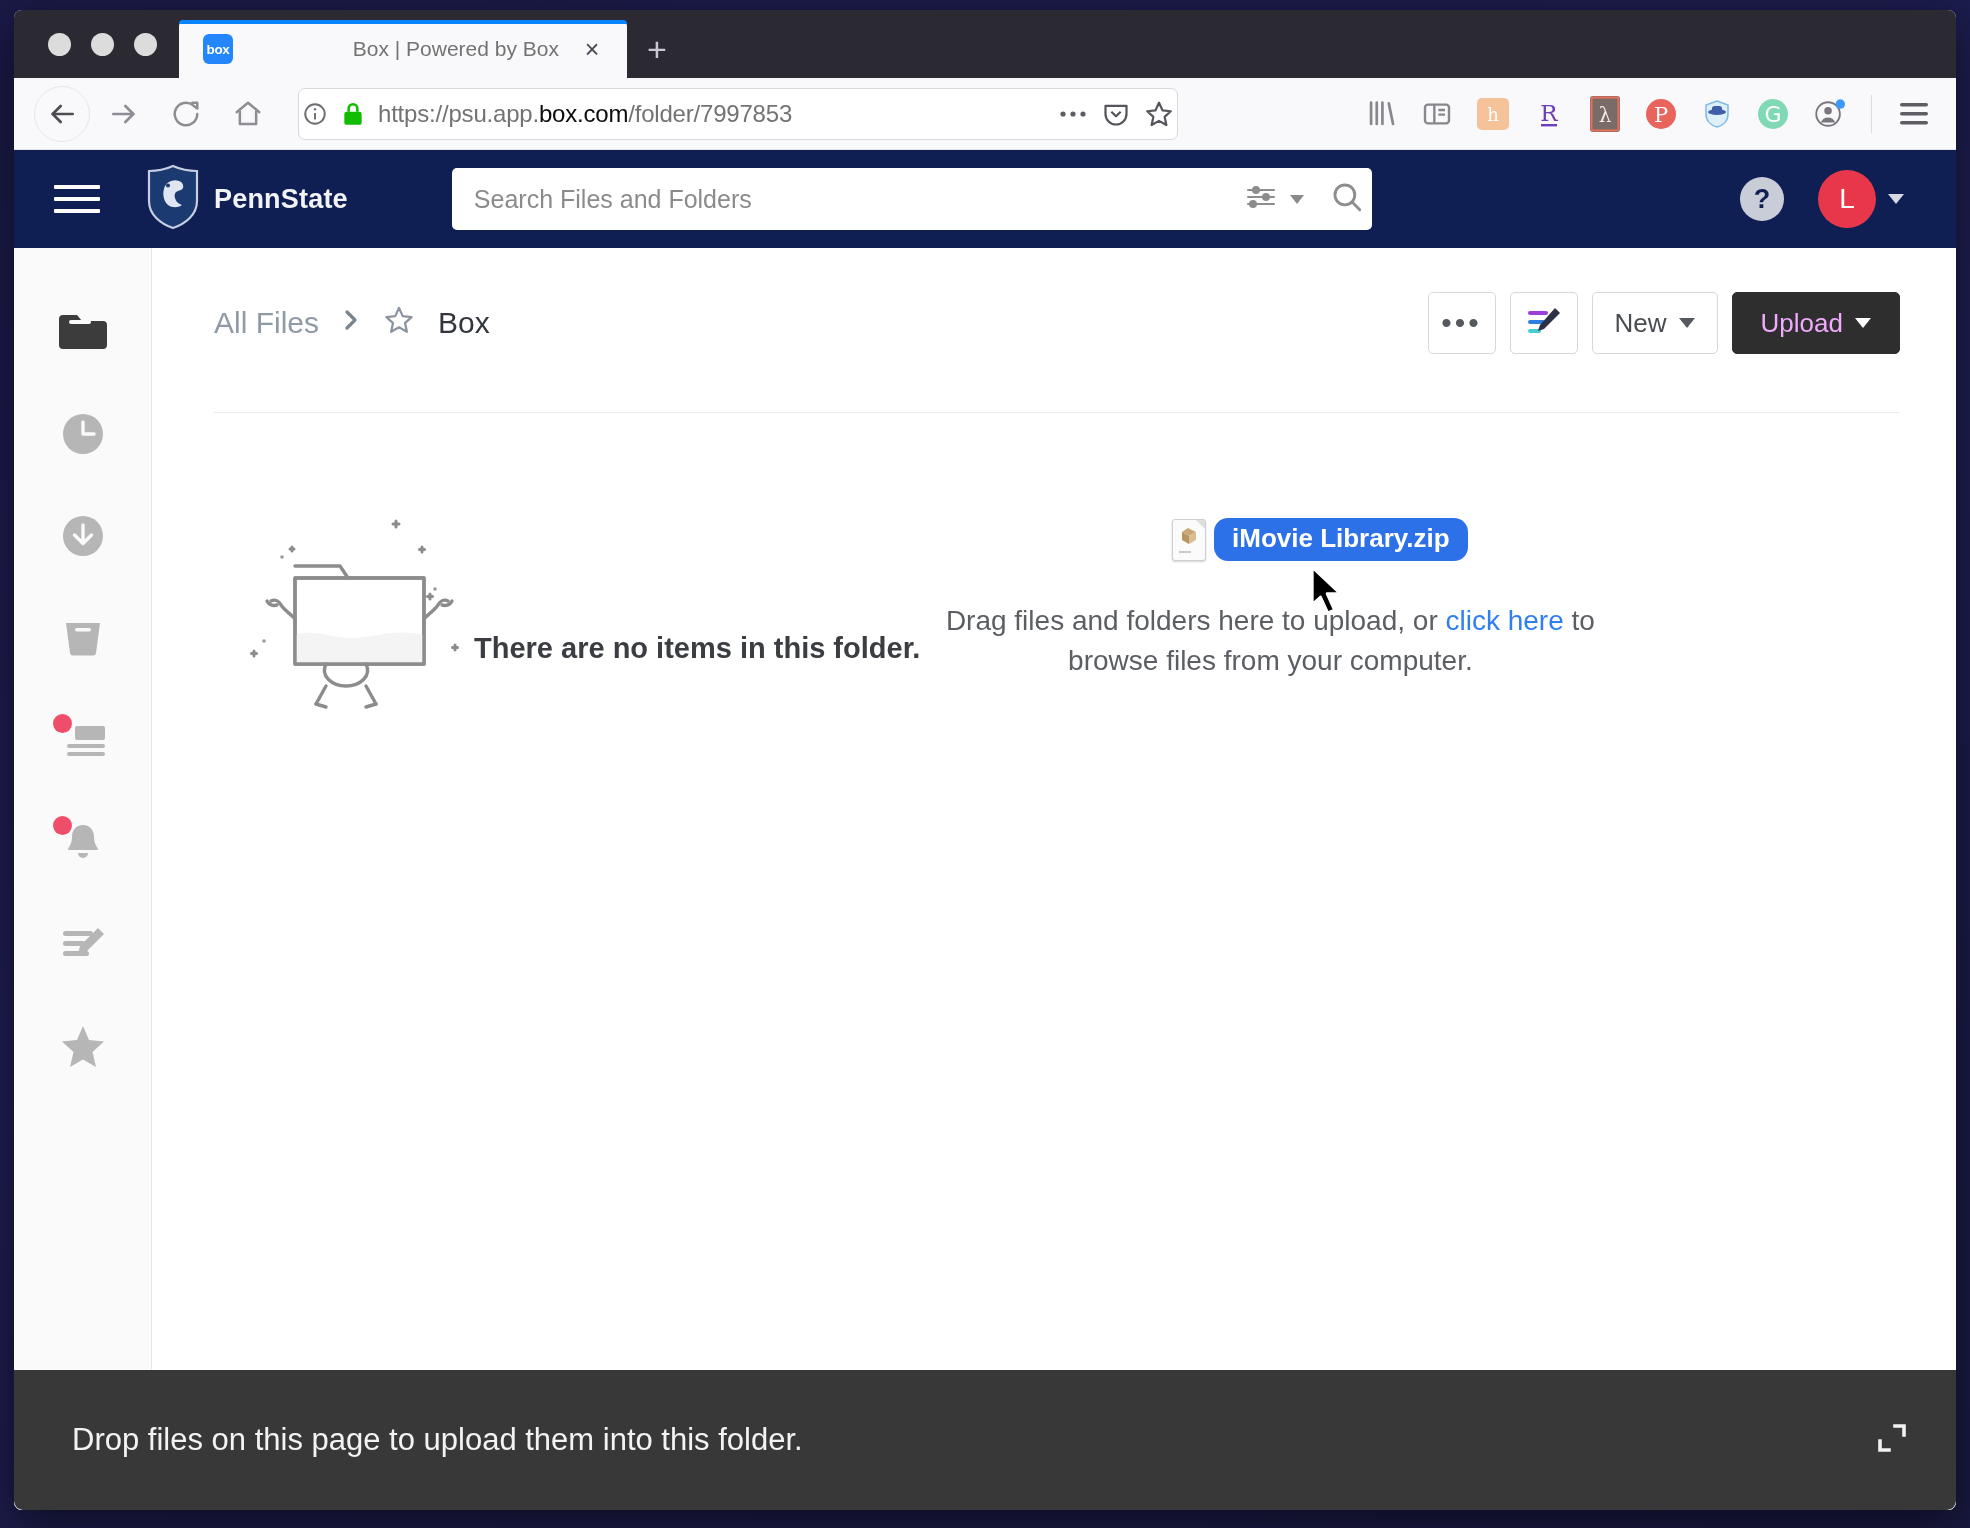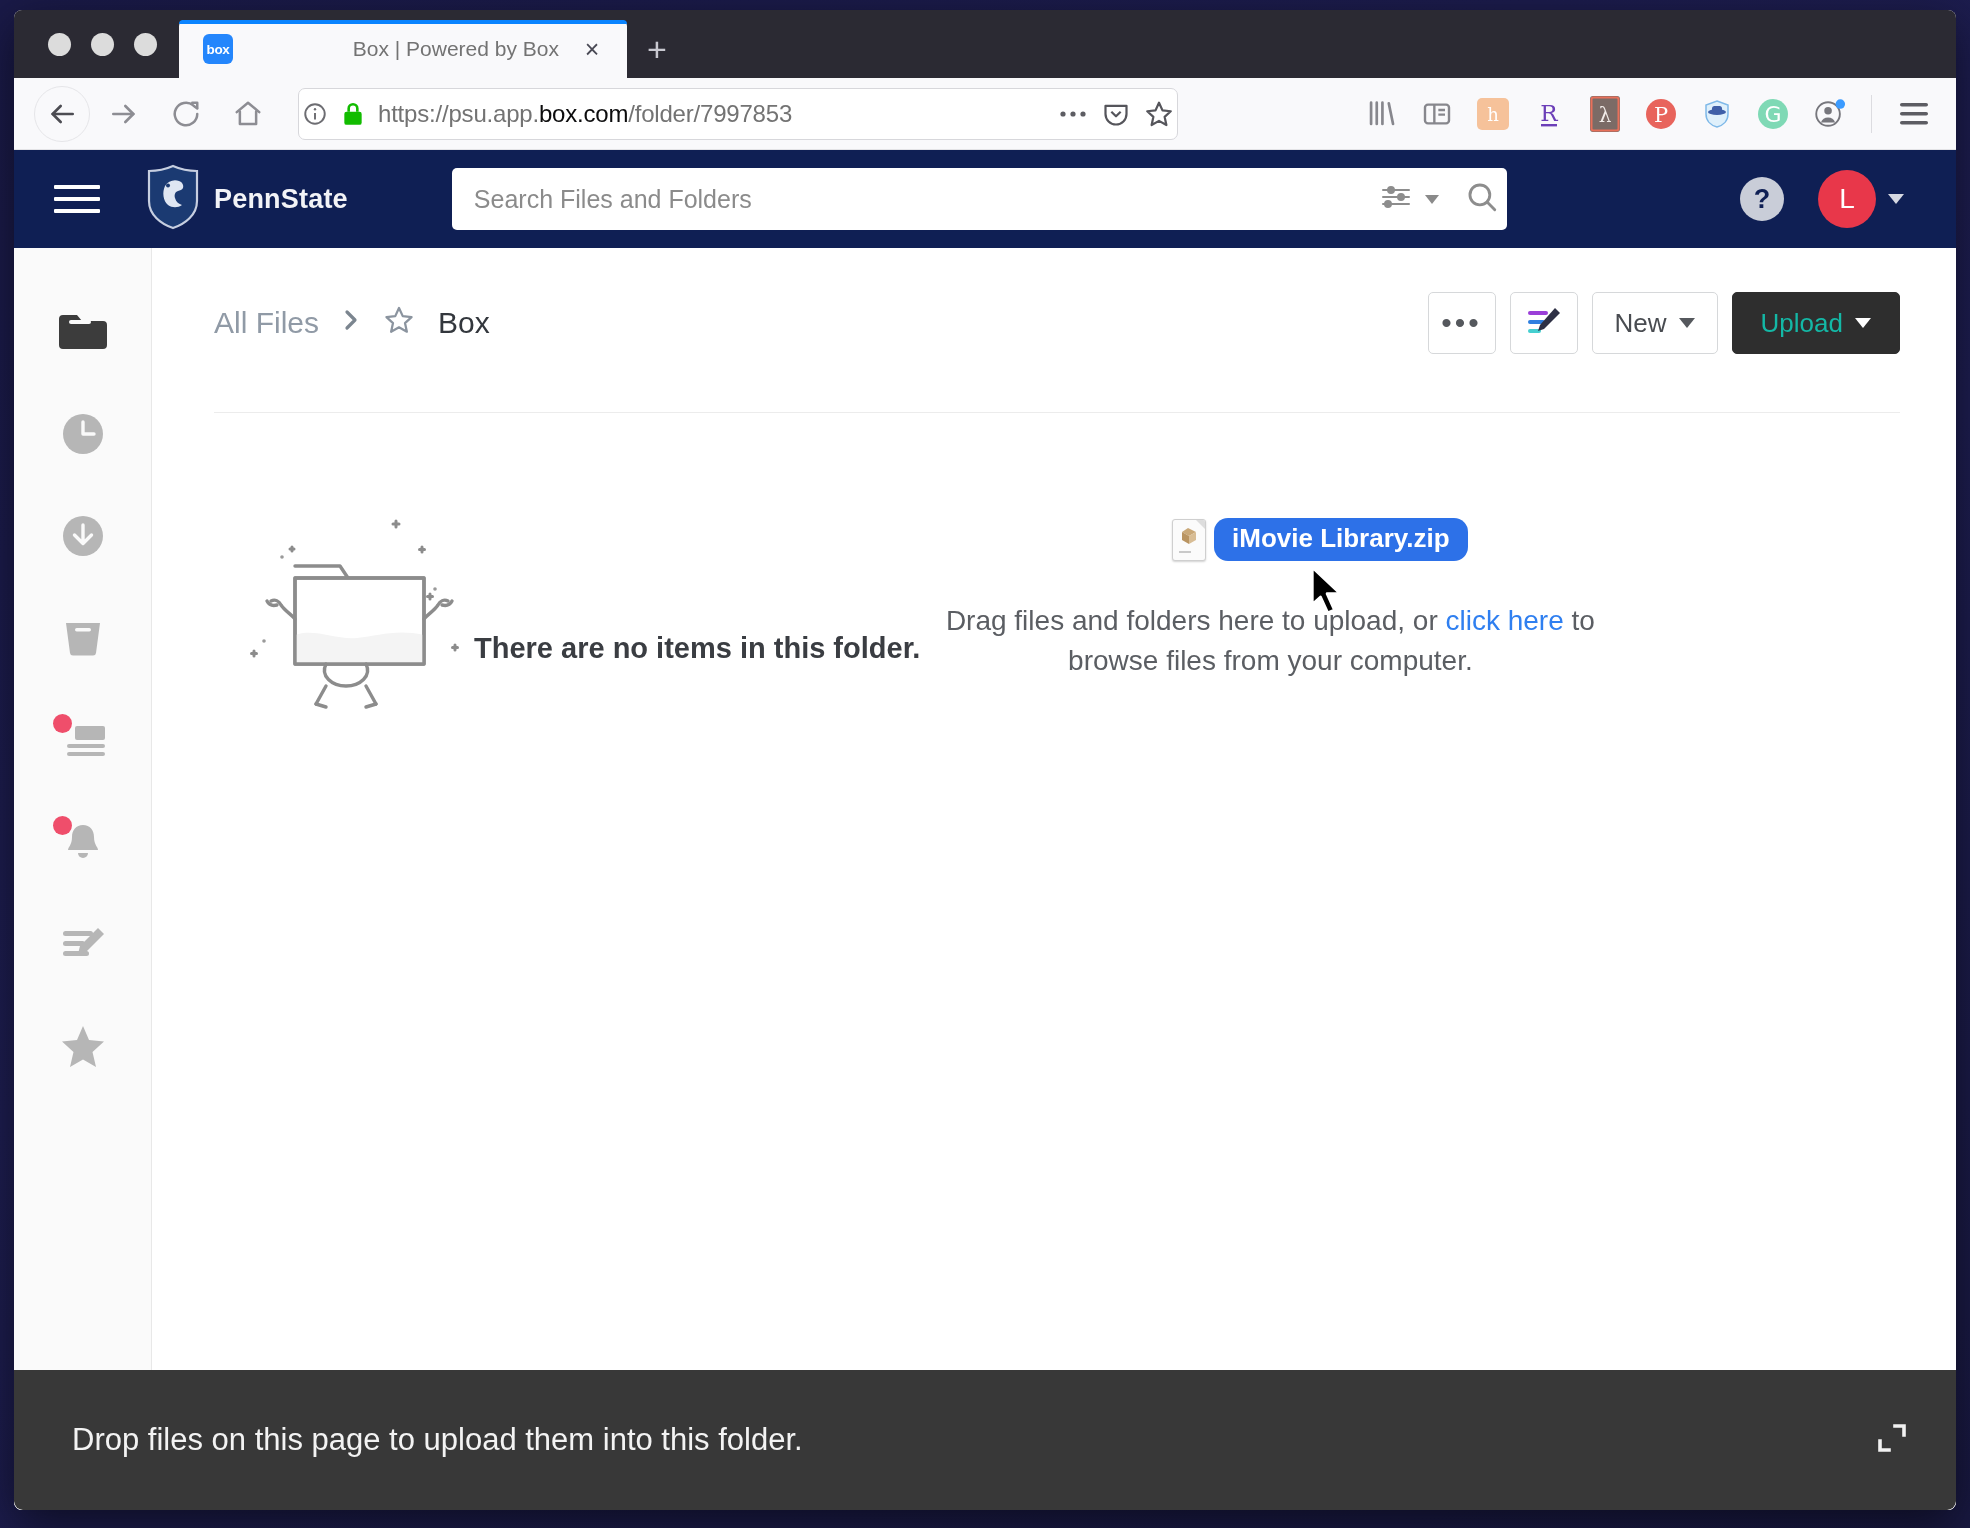--- a/index.html
+++ b/index.html
@@ -129,21 +129,21 @@
     height: 98px; background: #0f1f54;
     display: flex; align-items: center;
     padding: 0 30px 0 40px;
     flex: 0 0 auto;
   }
   .hamburger { width: 46px; display: flex; flex-direction: column; gap: 8px; margin-right: 46px; }
   .hamburger i { display: block; height: 4px; background: #fff; border-radius: 1px; }
   .brand { display: flex; align-items: center; gap: 14px; margin-right: 104px; }
   .brand-name { color: #f2f3f7; font-size: 27px; font-weight: 700; letter-spacing: .2px; }
   .searchbox {
-    width: 1055px; height: 62px; background: #fff; border-radius: 5px;
+    width: 920px; height: 62px; background: #fff; border-radius: 5px;
     display: flex; align-items: center; padding: 0 8px 0 22px;
   }
   .searchbox input {
     flex: 1 1 auto; border: 0; outline: 0;
     font-family: "Liberation Sans", sans-serif;
     font-size: 25px; color: #222;
     background: transparent;
   }
   .searchbox input::placeholder { color: #8b8b8b; }
   .search-tools { display: flex; align-items: center; gap: 12px; }
@@ -181,21 +181,21 @@
   .crumb-all { color: #909aa6; }
   .crumb-sep { color: #7b858f; font-size: 26px; font-weight: 700; }
   .crumb-cur { color: #33373d; }
   .actions { margin-left: auto; display: flex; align-items: center; gap: 14px; }
   .btn {
     height: 62px; border: 1px solid #d6d8da; border-radius: 5px;
     background: #fff; display: flex; align-items: center; justify-content: center;
     font-size: 26px; color: #494c51; gap: 12px; padding: 0 22px;
   }
   .btn.icon-only { width: 68px; padding: 0; }
-  .btn.primary { background: #2e2e2e; border-color: #2e2e2e; color: #14b8a6; padding: 6px 28px; }
+  .btn.primary { background: #2e2e2e; border-color: #2e2e2e; color: #f0abfc; padding: 6px 28px; }
   .dots { letter-spacing: 3px; font-size: 30px; color: #55585d; line-height: 0.6; }
   .caret-dk { width: 0; height: 0; border-left: 8px solid transparent; border-right: 8px solid transparent; border-top: 10px solid #55585d; }
   .caret-lt { width: 0; height: 0; border-left: 8px solid transparent; border-right: 8px solid transparent; border-top: 10px solid #fff; }
   .rule { margin-top: 58px; height: 1px; background: #ececec; }
 
   .empty {
     margin-top: 86px;
     display: flex; flex-direction: row; align-items: center;
     text-align: center;
   }

